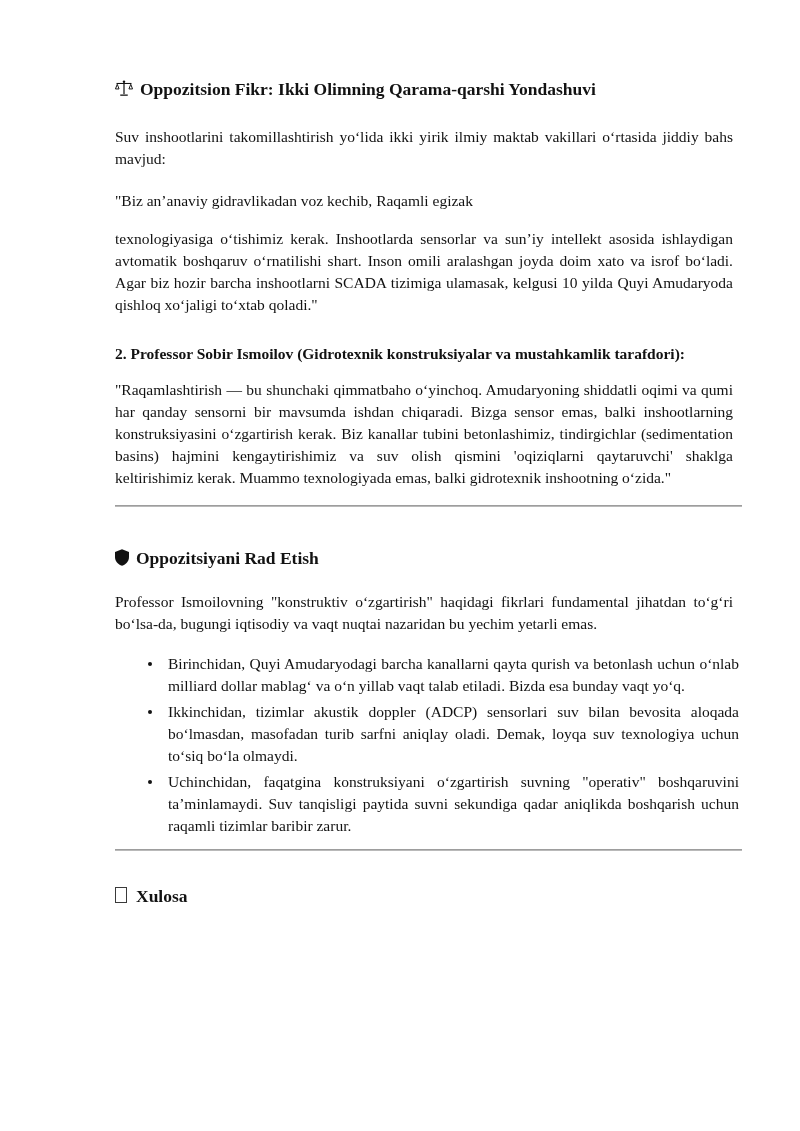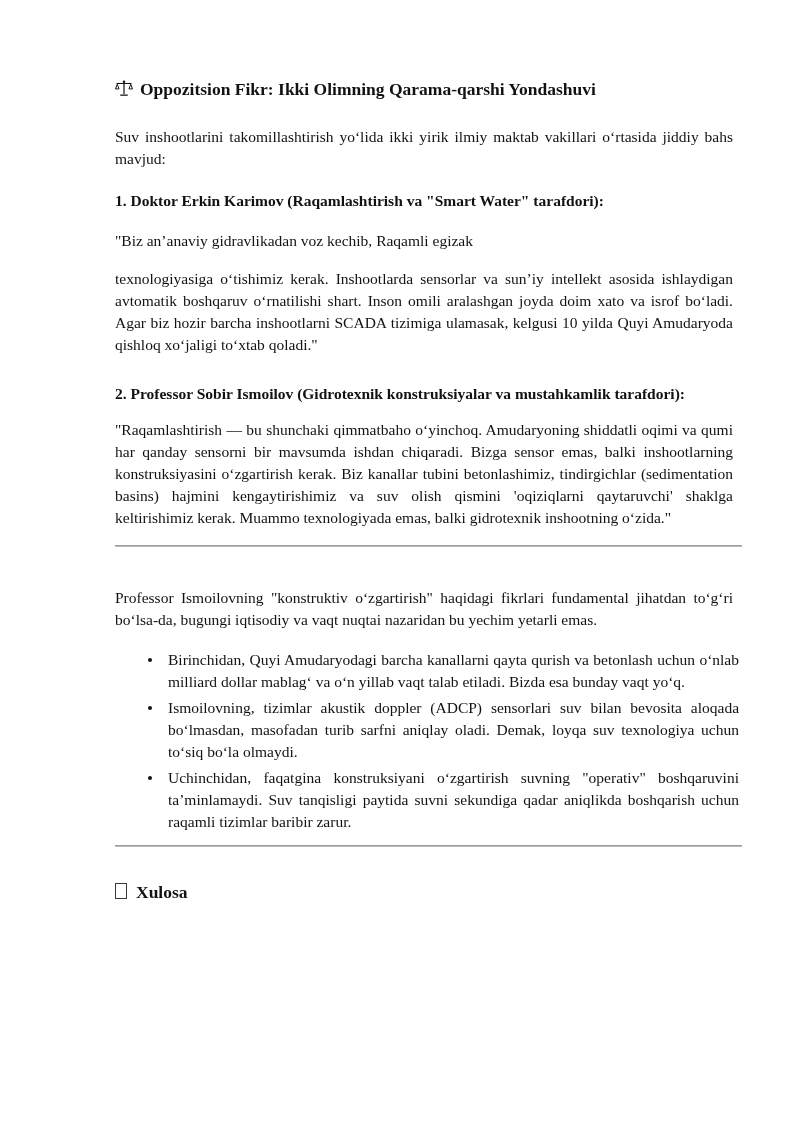--- a/index.html
+++ b/index.html
@@ -80,41 +80,47 @@
         <rect x="2" y="3.6" width="20" height="1.4" fill="#121212"></rect>
         <path d="M3 5.4 L0.6 11.6 H5.4 Z" fill="none" stroke="#121212" stroke-width="1.3"></path>
         <path d="M21 5.4 L18.6 11.6 H23.4 Z" fill="none" stroke="#121212" stroke-width="1.3"></path>
         <rect x="7" y="19" width="10" height="1.7" fill="#121212"></rect>
       </svg>
     </span><span>Oppozitsion Fikr: Ikki Olimning Qarama-qarshi Yondashuvi</span>
   </div>
 
   <p class="intro">Suv inshootlarini takomillashtirish yoʻlida ikki yirik ilmiy maktab vakillari oʻrtasida jiddiy bahs mavjud:</p>
 
-  <p class="subhead">1. Doktor Erkin Karimov (Raqamlashtirish va "Smart Water" tarafdori):</p>
 
   <p class="quote-open"><span>"Biz an’anaviy gidravlikadan voz kechib, </span><span class="b">Raqamli egizak</span></p>
 
   <p class="quote-body"> texnologiyasiga oʻtishimiz kerak. Inshootlarda sensorlar va sun’iy intellekt asosida ishlaydigan avtomatik boshqaruv oʻrnatilishi shart. Inson omili aralashgan joyda doim xato va isrof boʻladi. Agar biz hozir barcha inshootlarni SCADA tizimiga ulamasak, kelgusi 10 yilda Quyi Amudaryoda qishloq xoʻjaligi toʻxtab qoladi."</p>
 
   <p class="subhead subhead-2">2. Professor Sobir Ismoilov (Gidrotexnik konstruksiyalar va mustahkamlik tarafdori):</p>
 
   <p class="quote-body-2"><span>"Raqamlashtirish — bu shunchaki qimmatbaho oʻyinchoq. Amudaryoning shiddatli oqimi va qumi har qanday sensorni bir mavsumda ishdan chiqaradi. Bizga sensor emas, balki </span><span class="b">inshootlarning konstruksiyasini oʻzgartirish</span><span> kerak. Biz kanallar tubini betonlashimiz, tindirgichlar (sedimentation basins) hajmini kengaytirishimiz va suv olish qismini 'oqiziqlarni qaytaruvchi' shaklga keltirishimiz kerak. Muammo texnologiyada emas, balki gidrotexnik inshootning oʻzida."</span></p>
 
   <hr class="rule">
 
+  <div class="h-icon rebuttal-title">
+    <span class="ic">
+      <svg width="14" height="17" viewBox="0 0 16 19" aria-hidden="true">
+        <path d="M8 0 L16 3.2 V8.5 C16 13.8 12.6 16.9 8 19 C3.4 16.9 0 13.8 0 8.5 V3.2 Z" fill="#121212"></path>
+      </svg>
+    </span><span>Oppozitsiyani Rad Etish</span>
+  </div>
 
   <p class="lead">Professor Ismoilovning "konstruktiv oʻzgartirish" haqidagi fikrlari fundamental jihatdan toʻgʻri boʻlsa-da, bugungi iqtisodiy va vaqt nuqtai nazaridan bu yechim yetarli emas.</p>
 
   <ul class="blist">
     <li>
       <span class="dot"></span><span class="b">Birinchidan,</span><span> Quyi Amudaryodagi barcha kanallarni qayta qurish va betonlash uchun oʻnlab milliard dollar mablagʻ va oʻn yillab vaqt talab etiladi. Bizda esa bunday vaqt yoʻq.</span>
     </li>
     <li>
-      <span class="dot"></span><span class="b">Ismoilovning,</span><span> tizimlar </span><span class="b">akustik doppler (ADCP)</span><span> sensorlari suv bilan bevosita aloqada boʻlmasdan, masofadan turib sarfni aniqlay oladi. Demak, loyqa suv texnologiya uchun toʻsiq boʻla olmaydi.</span>
+      <span class="dot"></span><span class="b">Ikkinchidan,</span><span> tizimlar </span><span class="b">akustik doppler (ADCP)</span><span> sensorlari suv bilan bevosita aloqada boʻlmasdan, masofadan turib sarfni aniqlay oladi. Demak, loyqa suv texnologiya uchun toʻsiq boʻla olmaydi.</span>
     </li>
     <li>
       <span class="dot"></span><span class="b">Uchinchidan,</span><span> faqatgina konstruksiyani oʻzgartirish suvning "operativ" boshqaruvini ta’minlamaydi. Suv tanqisligi paytida suvni sekundiga qadar aniqlikda boshqarish uchun raqamli tizimlar baribir zarur.</span>
     </li>
   </ul>
 
   <hr class="rule rule2">
 
   <div class="h-icon conclusion">
     <span class="tofu"></span><span>Xulosa</span>

